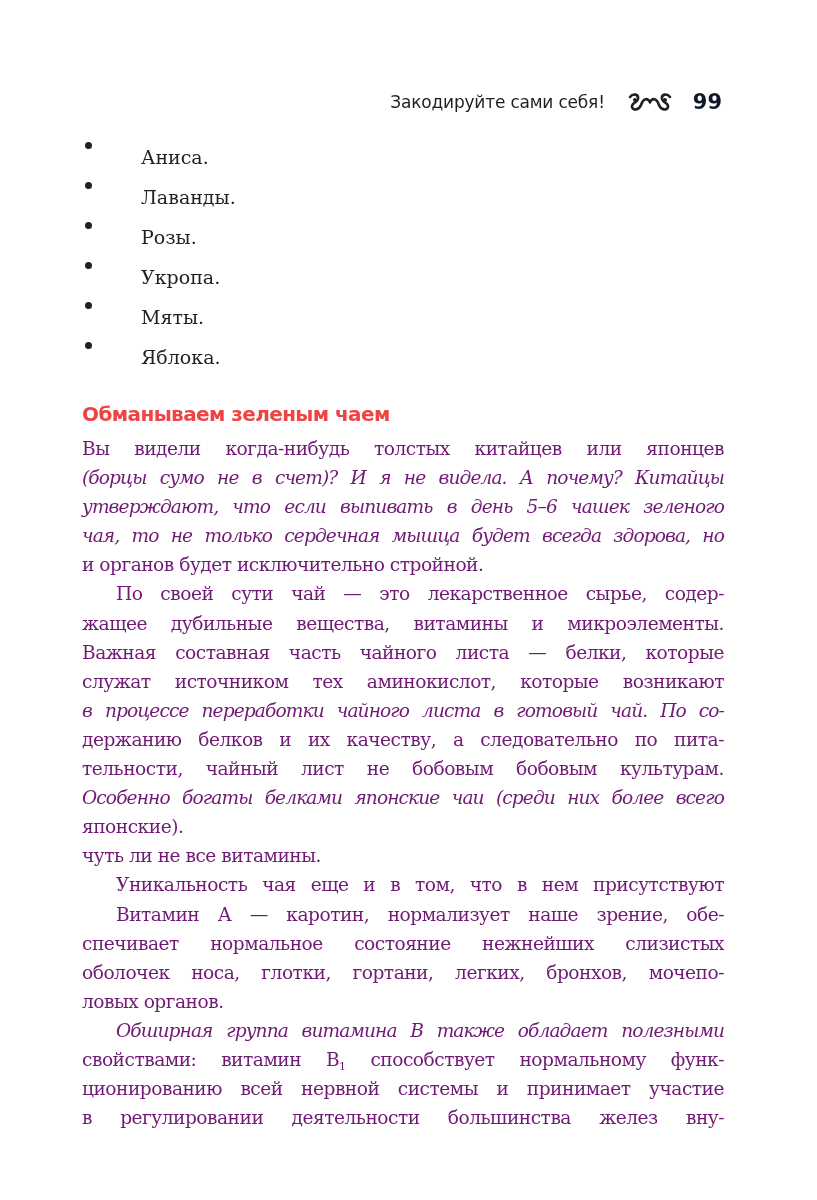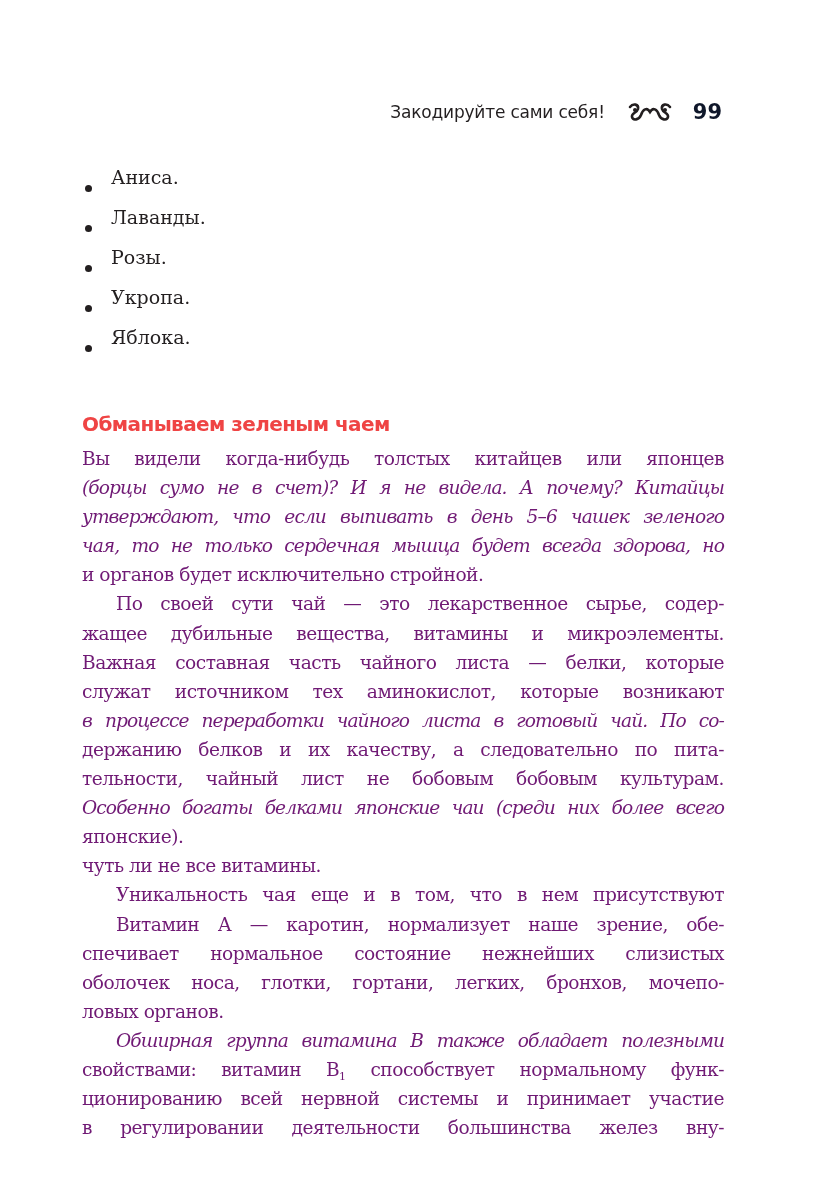--- a/index.html
+++ b/index.html
@@ -1,23 +1,23 @@
 <!DOCTYPE html>
 <html><head>
   <meta charset="utf-8">
   <style>
     html, body { margin: 0; padding: 0; background: #ffffff; }
     body { width: 817px; height: 1200px; position: relative; overflow: hidden; color: #231f20; }
-    .page { position: absolute; left: 0; top: 16px; width: 817px; height: 880px; background: #fff; }
+    .page { position: absolute; left: 0; top: 6px; width: 817px; height: 880px; background: #fff; }
     .header { position: absolute; top: 80px; right: 95px; height: 32px; display: flex; align-items: center; font-family: "DejaVu Sans", sans-serif; }
     .running-title { font-size: 17px; color: #231f20; letter-spacing: -0.2px; }
     .ornament { margin-left: 22px; width: 46px; height: 22px; display: inline-block; }
     .page-number { margin-left: 20px; font-size: 21px; font-weight: bold; color: #0f172a; }
     .bullets { position: absolute; left: 82px; top: 136px; margin: 0; padding: 0; list-style: none; font-family: "DejaVu Serif", serif; font-size: 19px; }
-    .bullets li { height: 40px; line-height: 30px; display: flex; align-items: flex-end; }
+    .bullets li { height: 40px; line-height: 30px; display: flex; align-items: flex-start; gap: 30px; }
     .bullet-dot { display: inline-block; width: 7px; height: 7px; border-radius: 50%; background: #231f20; margin-left: 3px; margin-right: 19px; }
     .heading { position: absolute; left: 82px; top: 396px; font-family: "DejaVu Sans", sans-serif; font-weight: bold; font-size: 20px; color: #ef4444; letter-spacing: -0.6px; }
     .body-text { position: absolute; left: 82px; top: 428px; width: 642px; font-family: "DejaVu Serif", serif; font-size: 18.6px; line-height: 29.1px; color: #701a75; }
     .line { white-space: nowrap; text-align: justify; text-align-last: justify; display: block; height: 29.1px; }
     .line.last { text-align-last: left; }
     .line.indent { padding-left: 34px; }
     .cond { letter-spacing: -0.9px; font-style: italic; }
     .semi { letter-spacing: -0.5px; }
     sub { font-size: 11px; vertical-align: -4px; line-height: 0; }
   </style>
@@ -50,20 +50,24 @@
     <li>
         <span class="bullet-dot"></span>
         <span>Розы.</span>
       </li>
     <li>
         <span class="bullet-dot"></span>
         <span>Укропа.</span>
       </li>
     <li>
         <span class="bullet-dot"></span>
+        <span>Мяты.</span>
+      </li>
+    <li>
+        <span class="bullet-dot"></span>
         <span>Яблока.</span>
       </li>
   </ul>
 
   <div class="heading">Обманываем зеленым чаем</div>
 
   <div class="body-text">
     <span class="line semi">Вы видели когда-нибудь толстых китайцев или японцев</span>
     <span class="line cond">(борцы сумо не в счет)? И я не видела. А почему? Китайцы</span>
     <span class="line cond">утверждают, что если выпивать в день 5–6 чашек зеленого</span>

